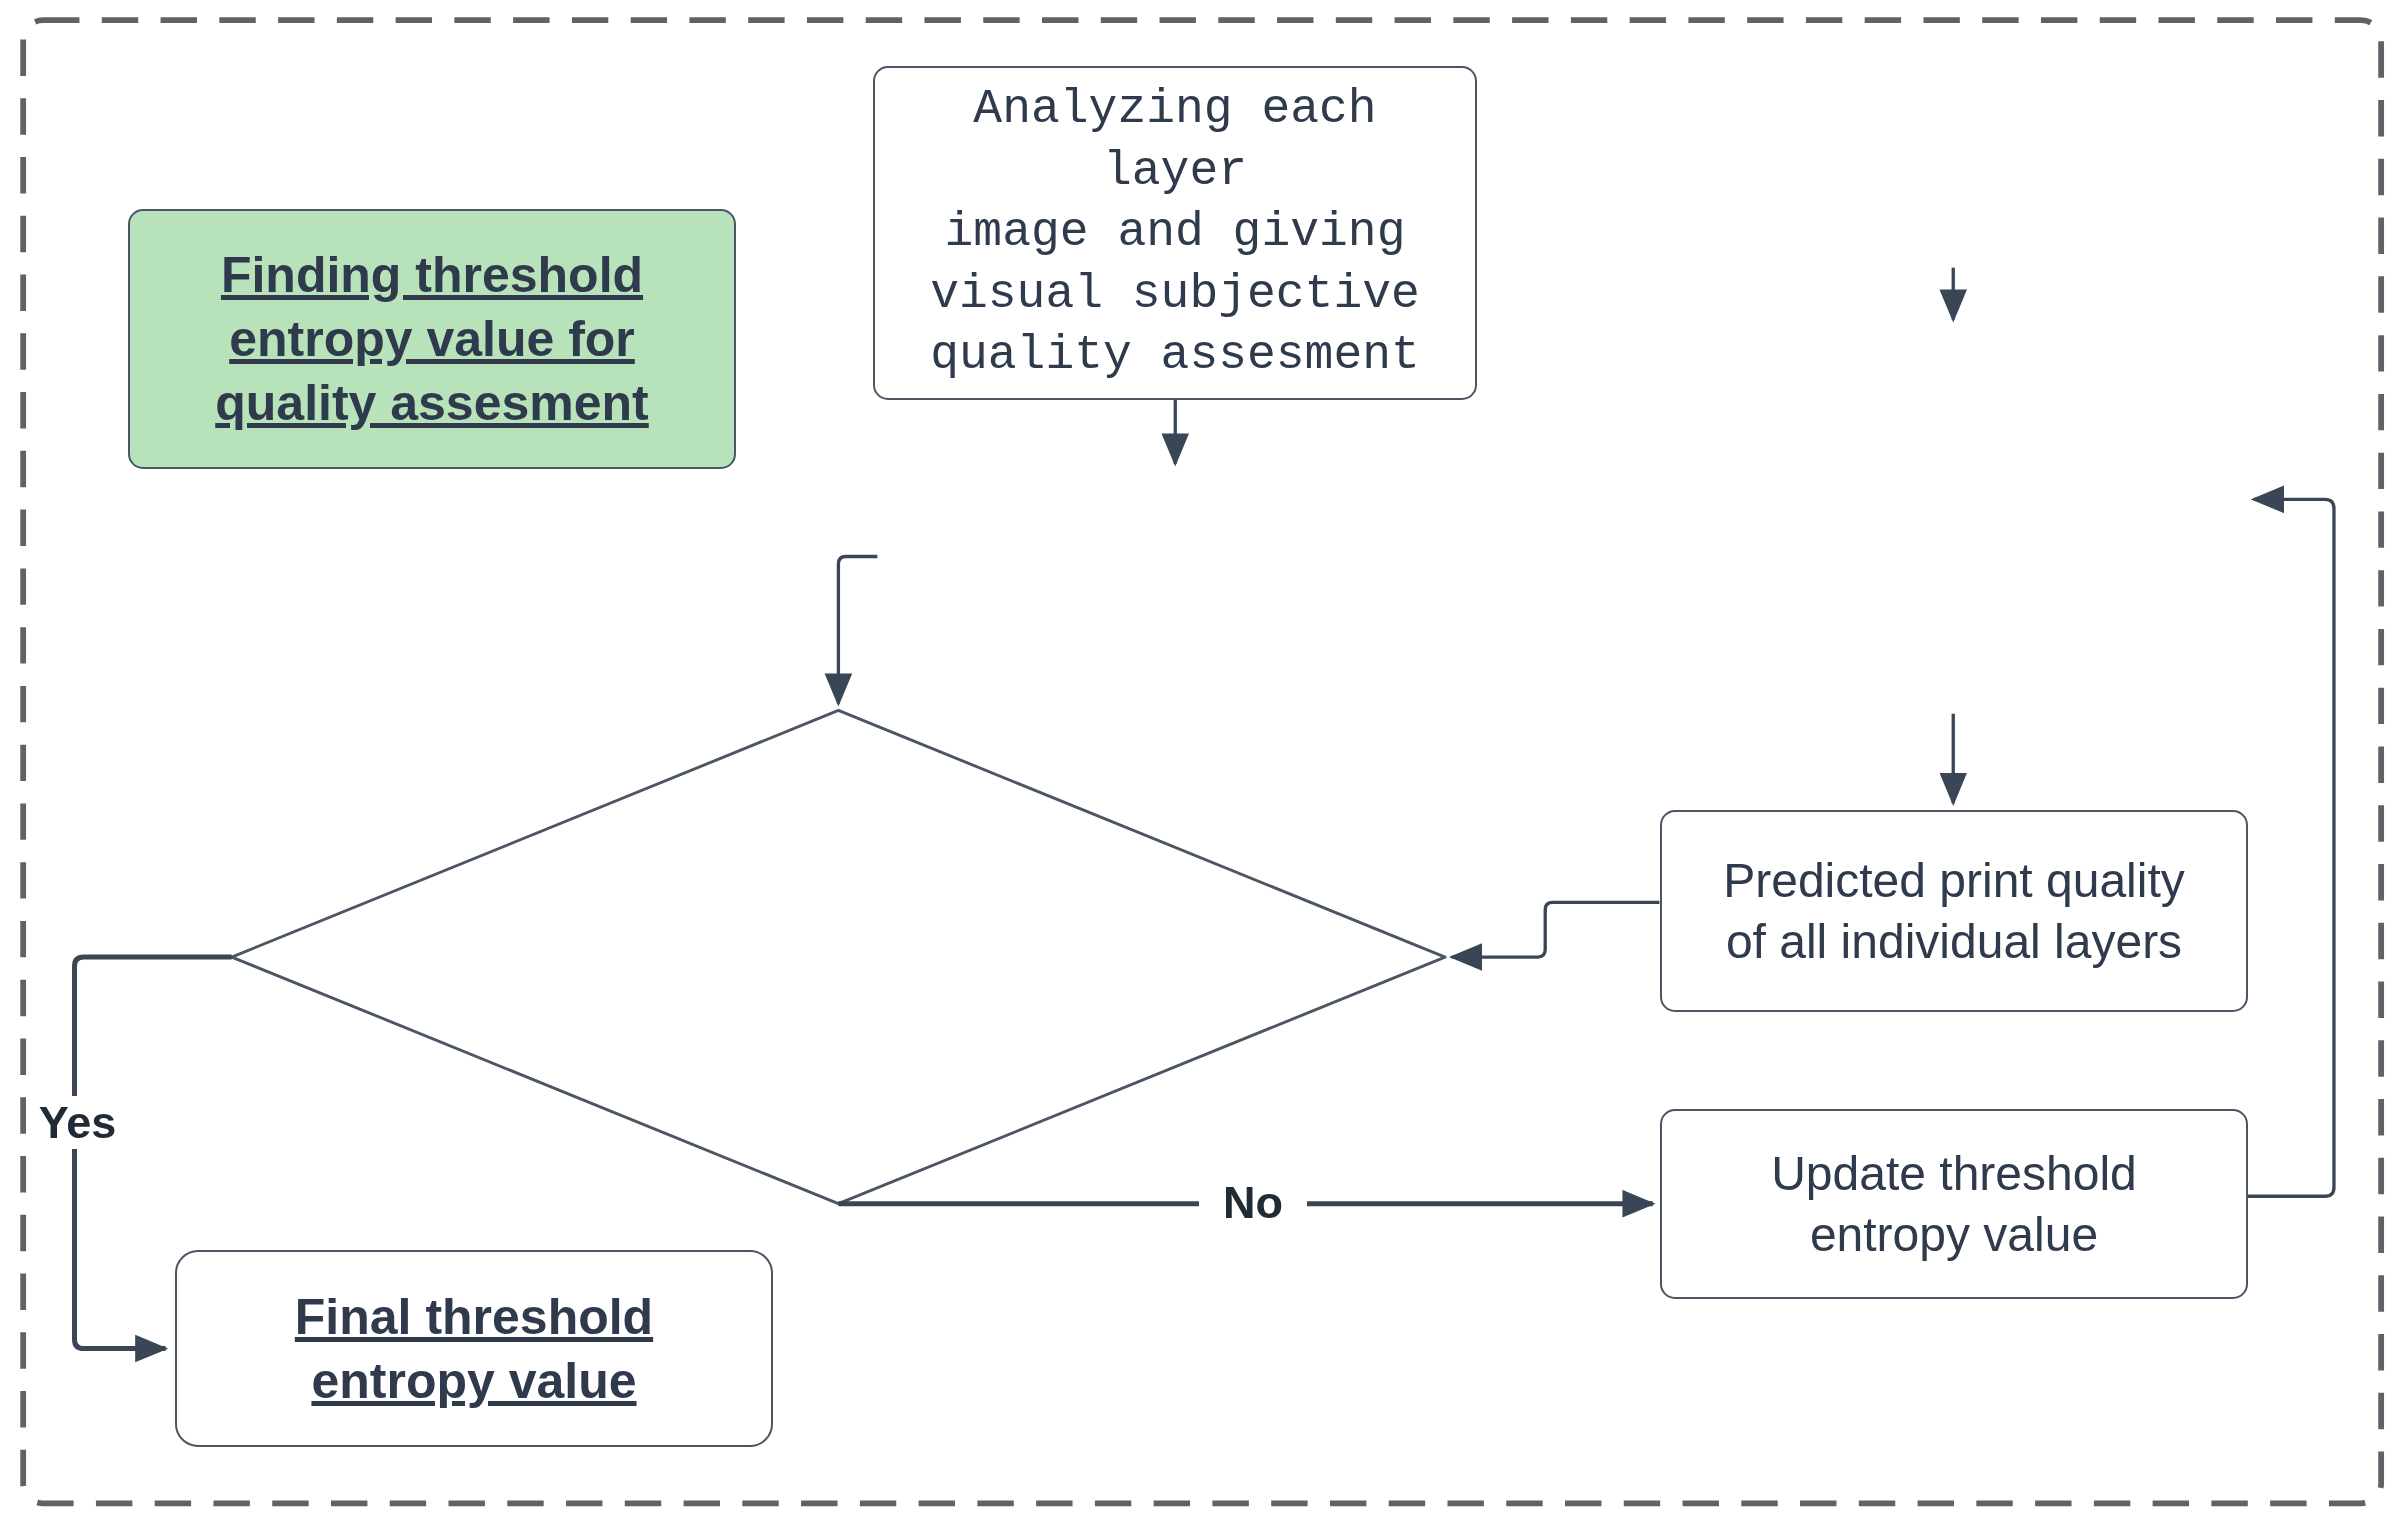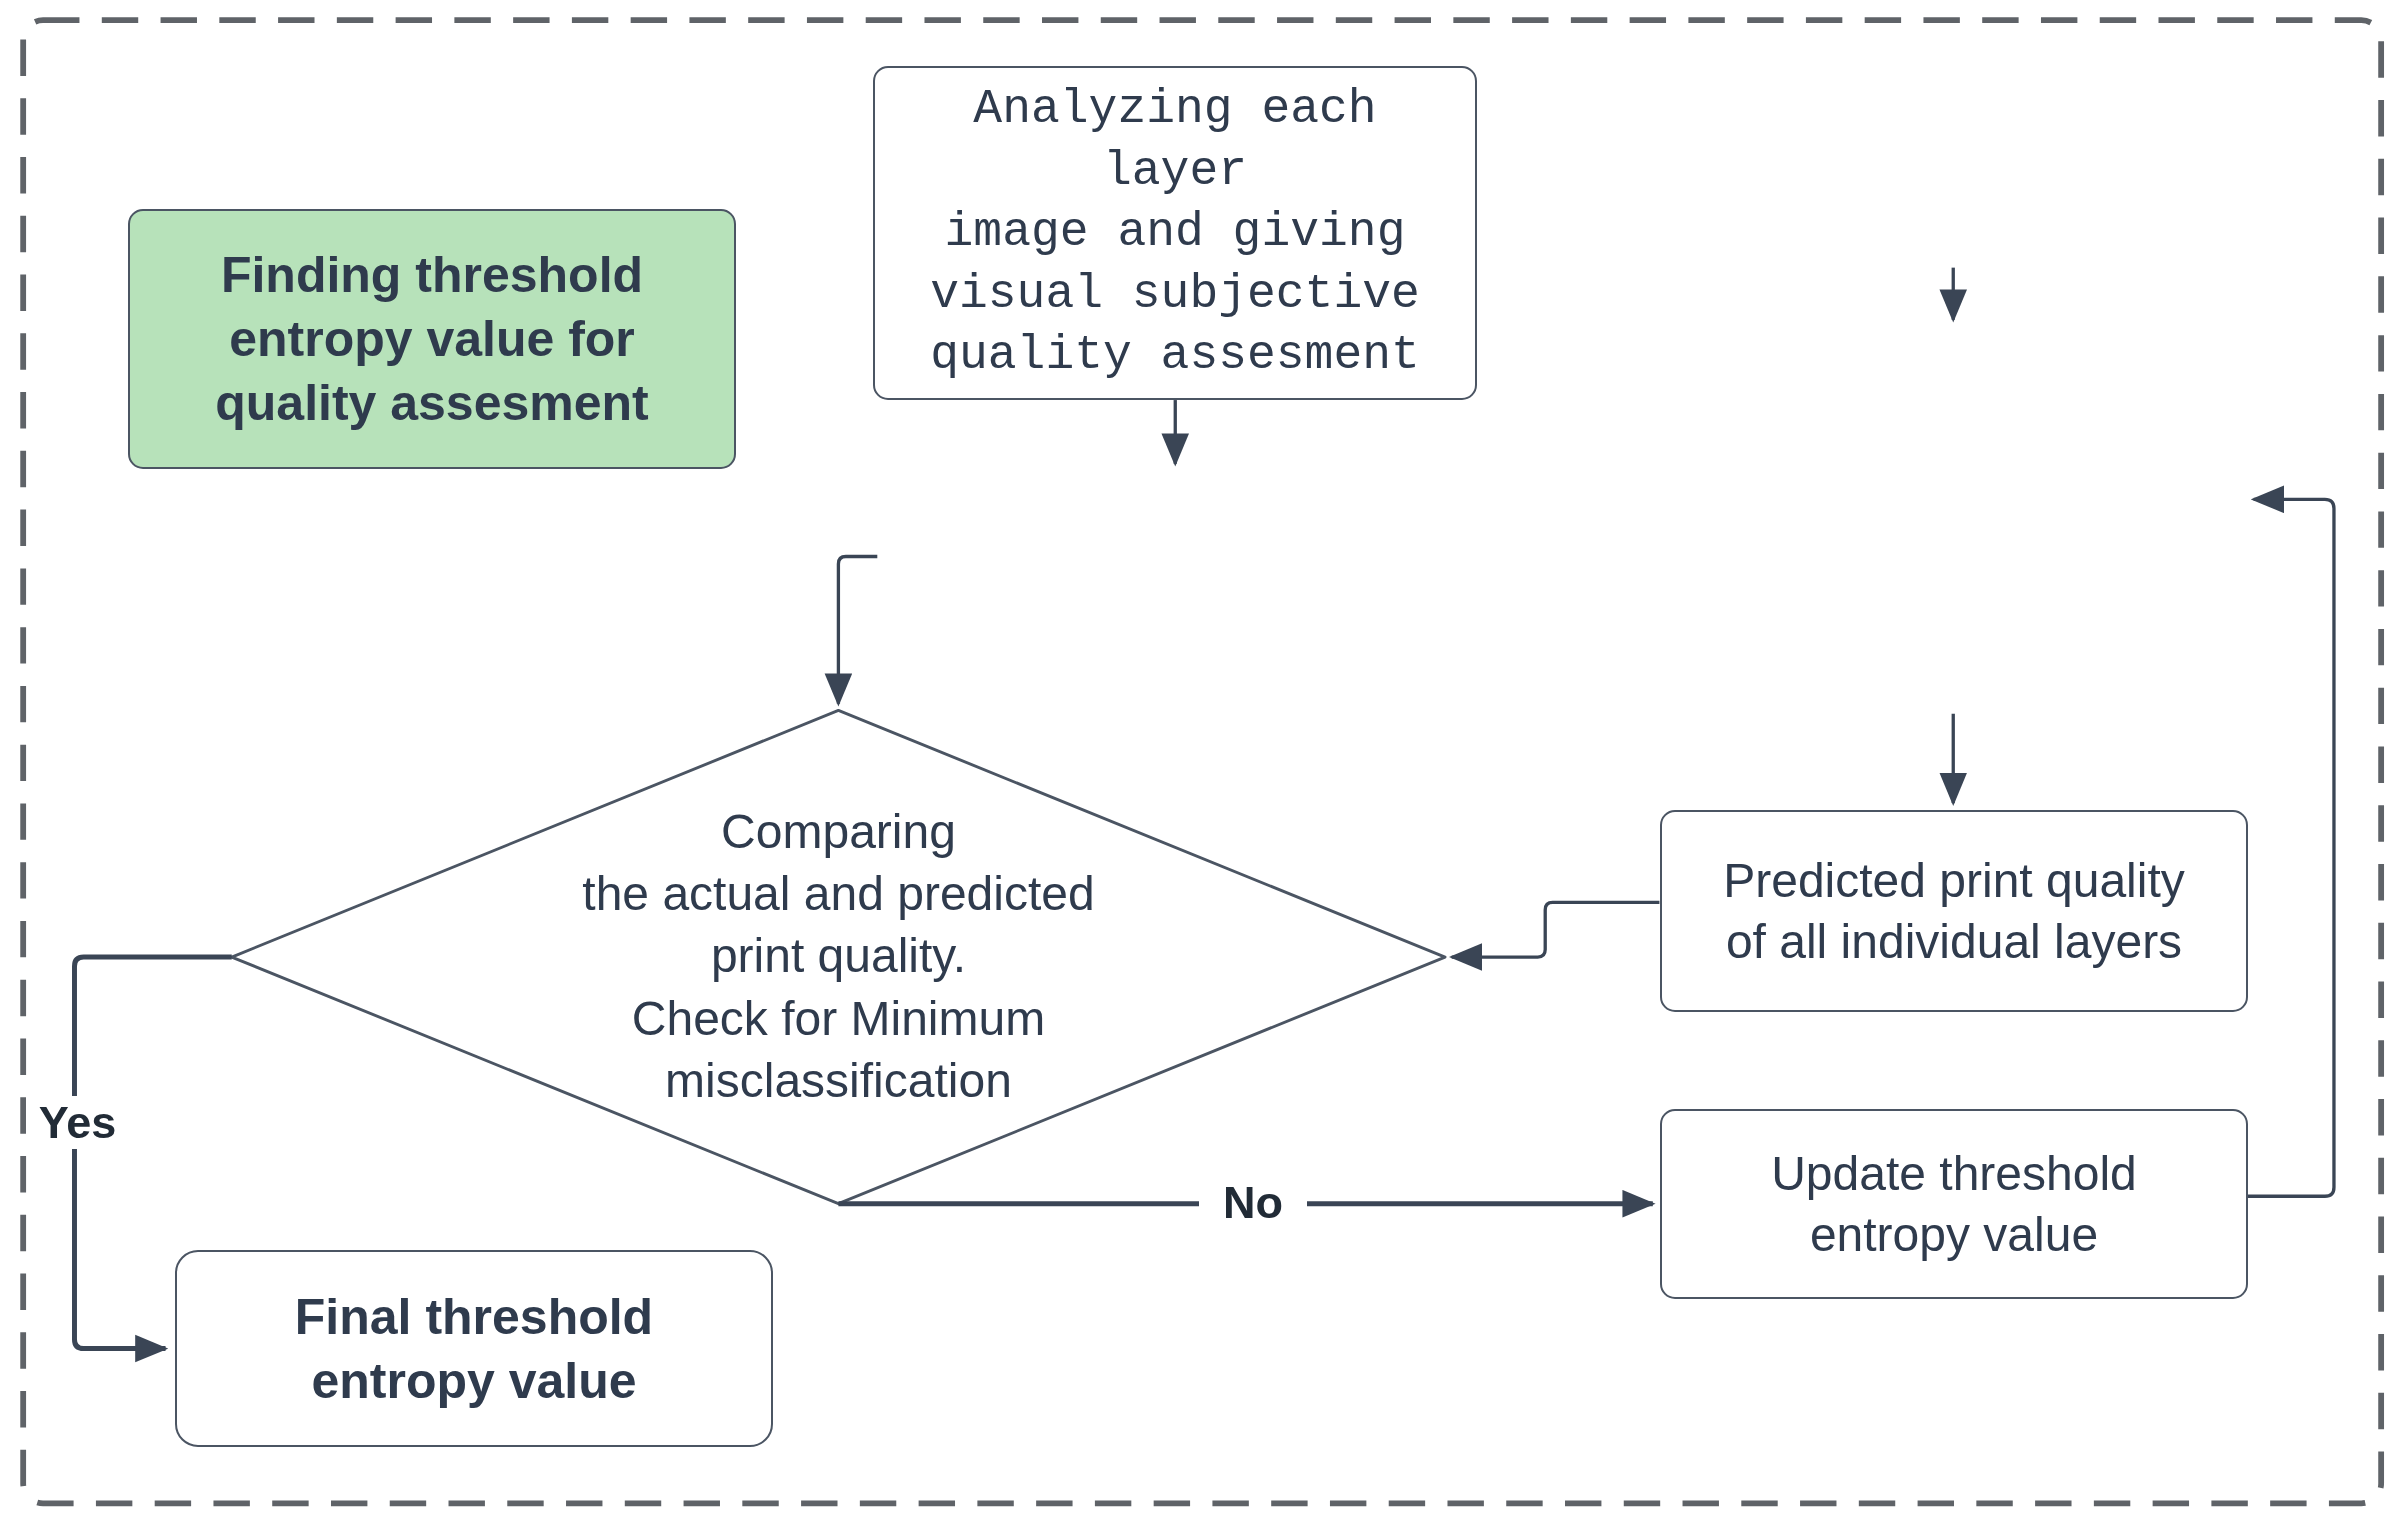--- a/index.html
+++ b/index.html
@@ -47,20 +47,21 @@
     text-align: center;
     color: var(--node-text, #2f3b4d);
     font-size: 48px;
     line-height: 1.28;
     white-space: pre-line;
     padding: 8.3px 13.2px;
   }
   .node.bold {
     font-weight: bold;
     font-size: 50px;
+    text-decoration: underline;
   }
   .node.goal { background: var(--goal-fill, #b7e2ba); }
   .diamond-text {
     position: absolute;
     display: flex;
     align-items: center;
     justify-content: center;
     text-align: center;
     color: var(--node-text, #2f3b4d);
     font-size: 48px;
@@ -127,24 +128,19 @@
 
   <div class="node" style="left:1660px; top:810px; width:588px; height:202px;">Predicted print quality
 of all individual layers</div>
 
   <div class="node" style="left:1660px; top:1109px; width:588px; height:190px;">Update threshold
 entropy value</div>
 
   <div class="node bold" style="left:175px; top:1250px; width:598px; height:197px;border-radius:23px;">Final threshold
 entropy value</div>
 
-  <div class="diamond-text" style="left:466px; top:795px; width:745px; height:323px;">Comparing
-the actual and predicted
-print quality.
-Check for Minimum
-misclassification</div>
 
   <div class="edge-label" style="left:26px; top:1096px; width:103px; height:53px;">Yes</div>
 
   <div class="edge-label" style="left:1199px; top:1175px; width:108px; height:55px;">No</div>
 
 </div>
 
 
 </body></html>

